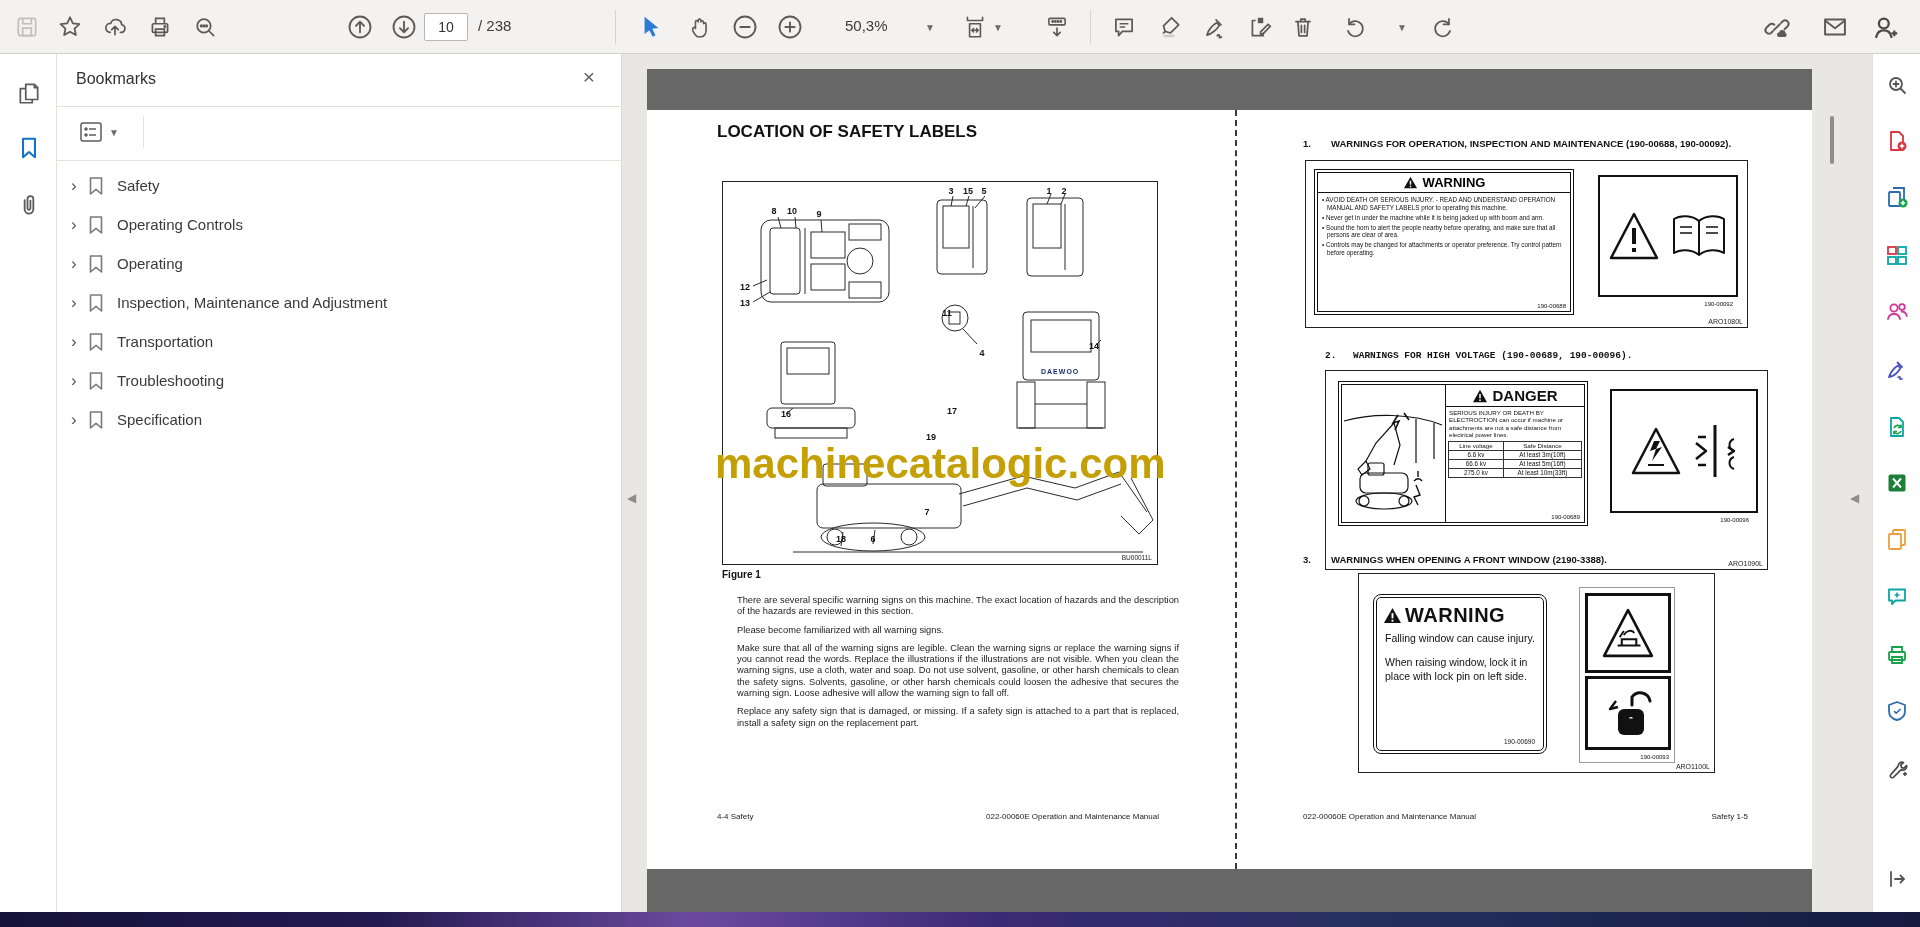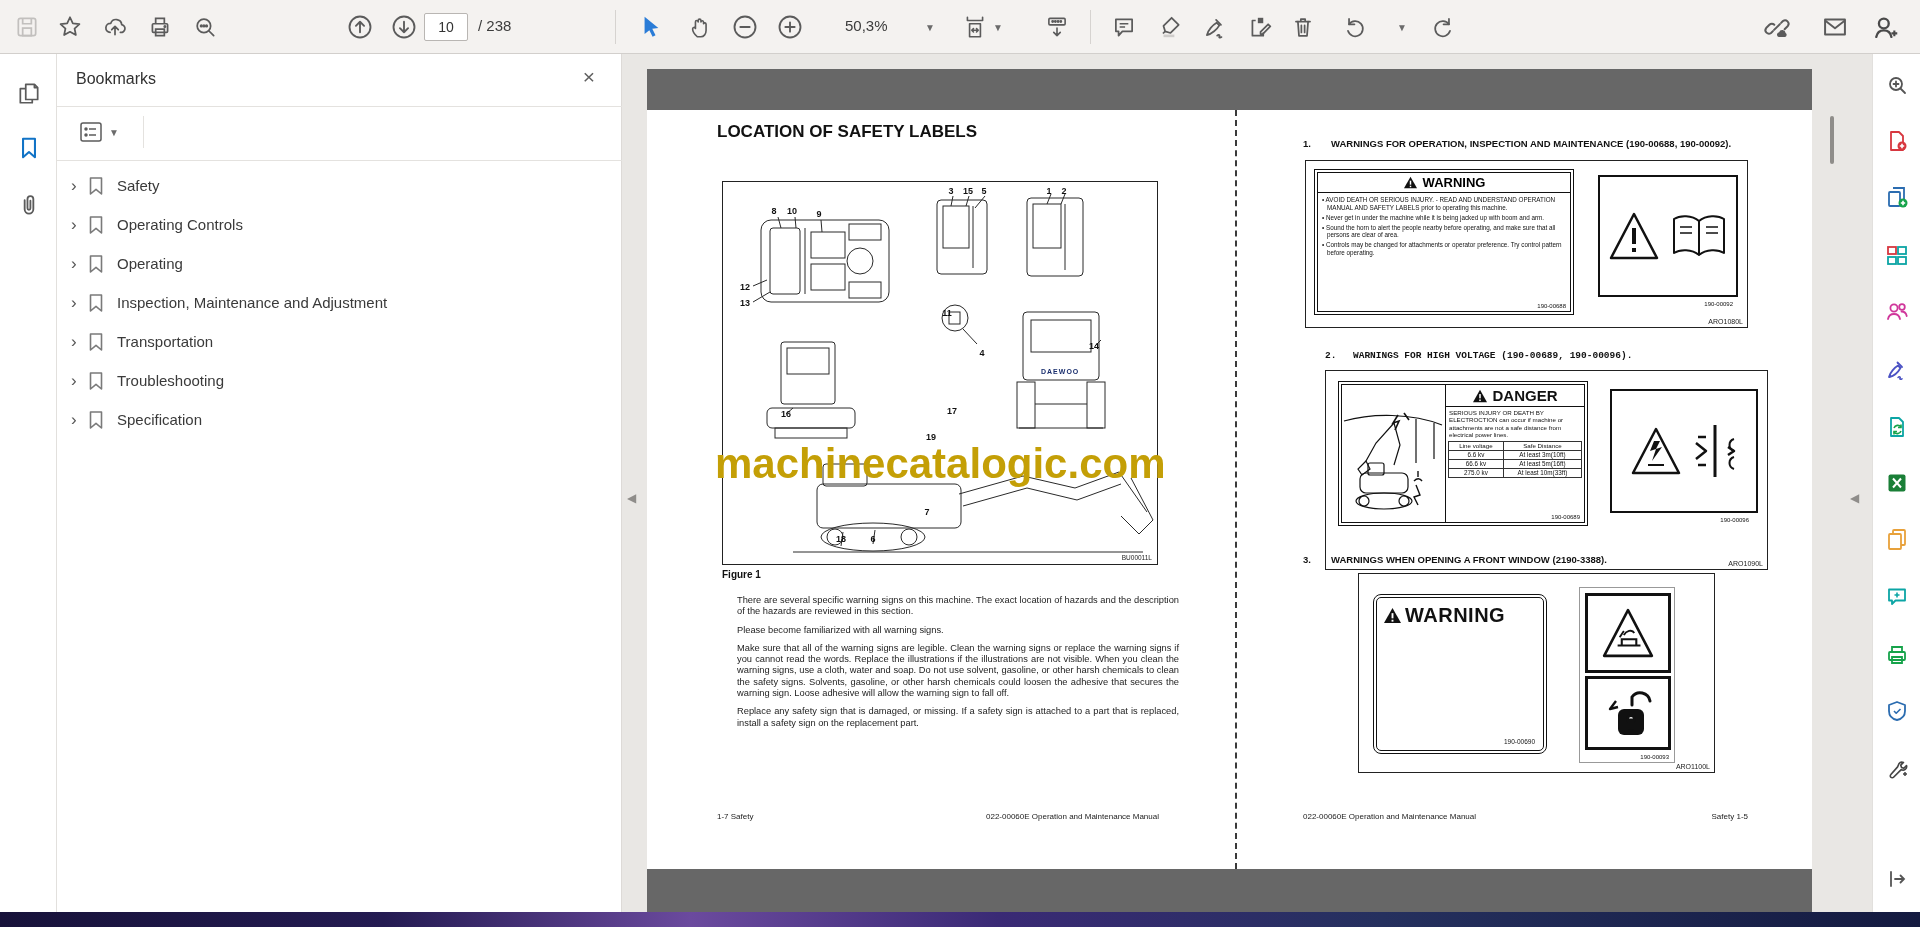--- a/index.html
+++ b/index.html
@@ -551,21 +551,21 @@
 
         <div class="lp-paras">
 
         <p>There are several specific warning signs on this machine. The exact location of hazards and the description of the hazards are reviewed in this section.</p>
             <p>Please become familiarized with all warning signs.</p>
             <p>Make sure that all of the warning signs are legible. Clean the warning signs or replace the warning signs if you cannot read the words. Replace the illustrations if the illustrations are not visible. When you clean the warning signs, use a cloth, water and soap. Do not use solvent, gasoline, or other harsh chemicals to clean the safety signs. Solvents, gasoline, or other harsh chemicals could loosen the adhesive that secures the warning sign. Loose adhesive will allow the warning sign to fall off.</p>
             <p>Replace any safety sign that is damaged, or missing. If a safety sign is attached to a part that is replaced, install a safety sign on the replacement part.</p>
           </div>
 
         <div class="page-footer" style="left:70px;top:702px;width:442px;">
-          <span>1-7  Safety</span>
+          <span>4-4  Safety</span>
           <span>022-00060E Operation and Maintenance Manual</span>
         </div>
 
         <div class="watermark">machinecatalogic.com</div>
 
         <div class="sec-head" style="left:656px;top:28px;">
           <span class="sec-num">1.</span><span>WARNINGS FOR OPERATION, INSPECTION AND MAINTENANCE (190-00688, 190-00092).</span>
         </div>
         <div class="wbox" style="left:658px;top:50px;width:443px;height:168px;">
           <div class="dbl" style="left:8px;top:8px;width:260px;height:146px;">
@@ -690,20 +690,24 @@
           <div class="dbl" style="left:14px;top:20px;width:174px;height:160px;border-radius:8px;">
             <div class="dbl-in" style="border-radius:5px;">
               <div class="w3-title">
                 <svg width="19" height="17" viewBox="0 0 20 18">
                     <path d="M10 1L19 17H1z" fill="#111"></path>
                     <rect x="9" y="6.5" width="2" height="5.5" fill="#fff"></rect>
                     <rect x="9" y="13.5" width="2" height="2" fill="#fff"></rect>
                   </svg>
                 <span>WARNING</span>
               </div>
+              <div class="w3-body">
+                <p>Falling window can cause injury.</p>
+                <p>When raising window, lock it in place with lock pin on left side.</p>
+              </div>
               <span class="lbl-code" style="font-size:6.5px;right:8px;bottom:5px;">190-00690</span>
             </div>
           </div>
           <div style="position:absolute;left:220px;top:13px;width:96px;height:176px;border:1px solid #999;background:#fff;">
             <div style="position:absolute;left:5px;top:5px;width:86px;height:80px;border:3px solid #111;display:flex;align-items:center;justify-content:center;">
               <svg width="58" height="54" viewBox="0 0 52 52" fill="none" stroke="#111" stroke-width="2.5">
                   <path d="M26 4L49 48H3z" stroke-linejoin="round"></path>
                   <path d="M16 38h22M20 38v-6h14v6" stroke-width="2"></path>
                   <path d="M22 28c2-4 8-6 10-2m-14 4l4-6" stroke-width="1.8"></path>
                 </svg>

